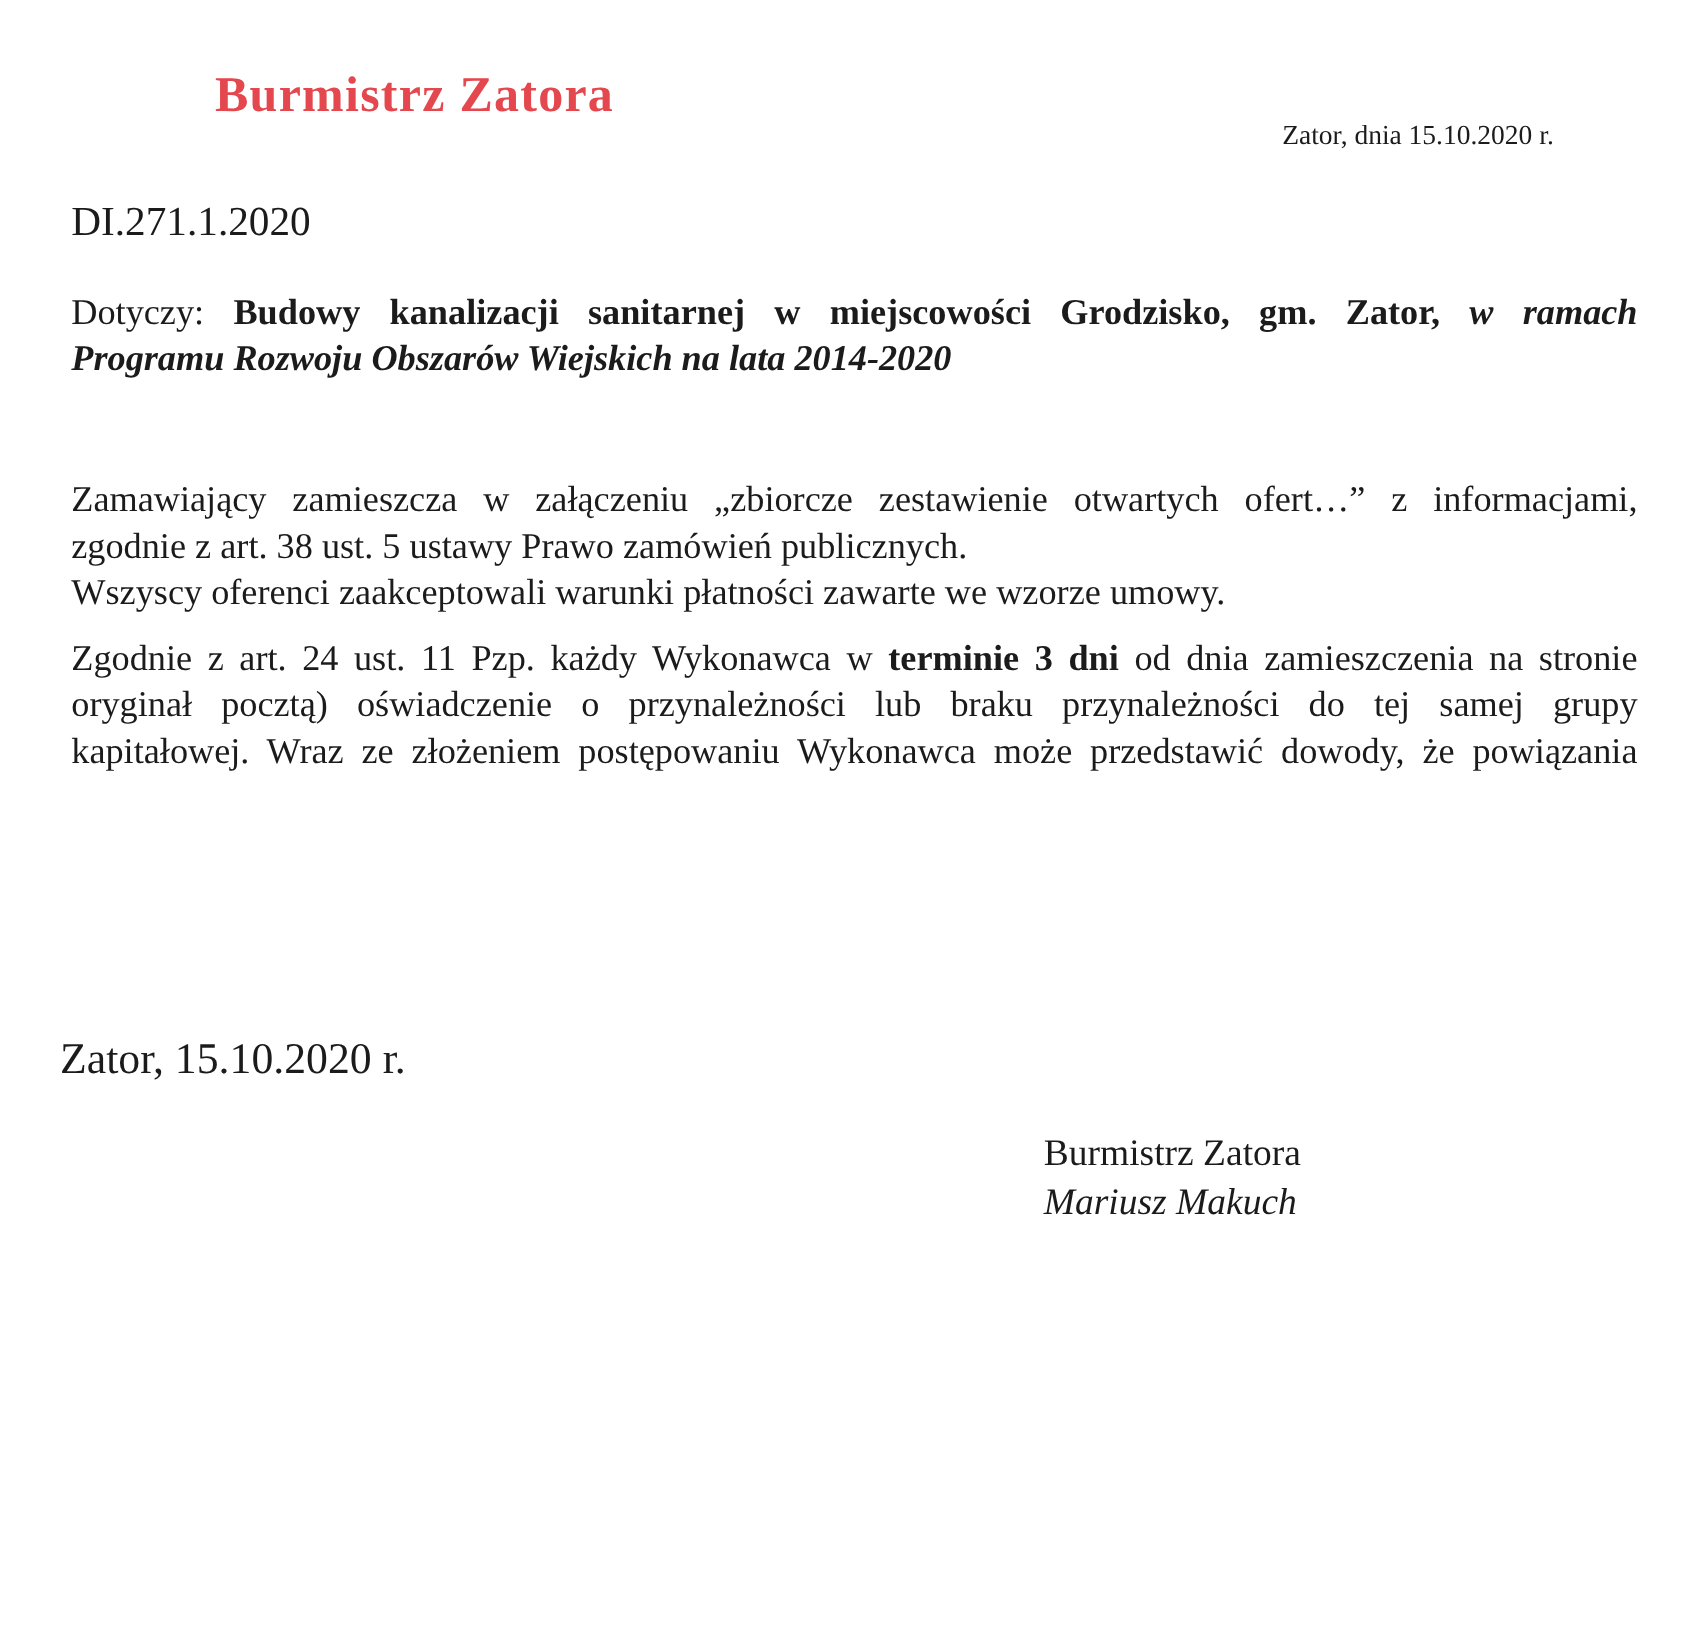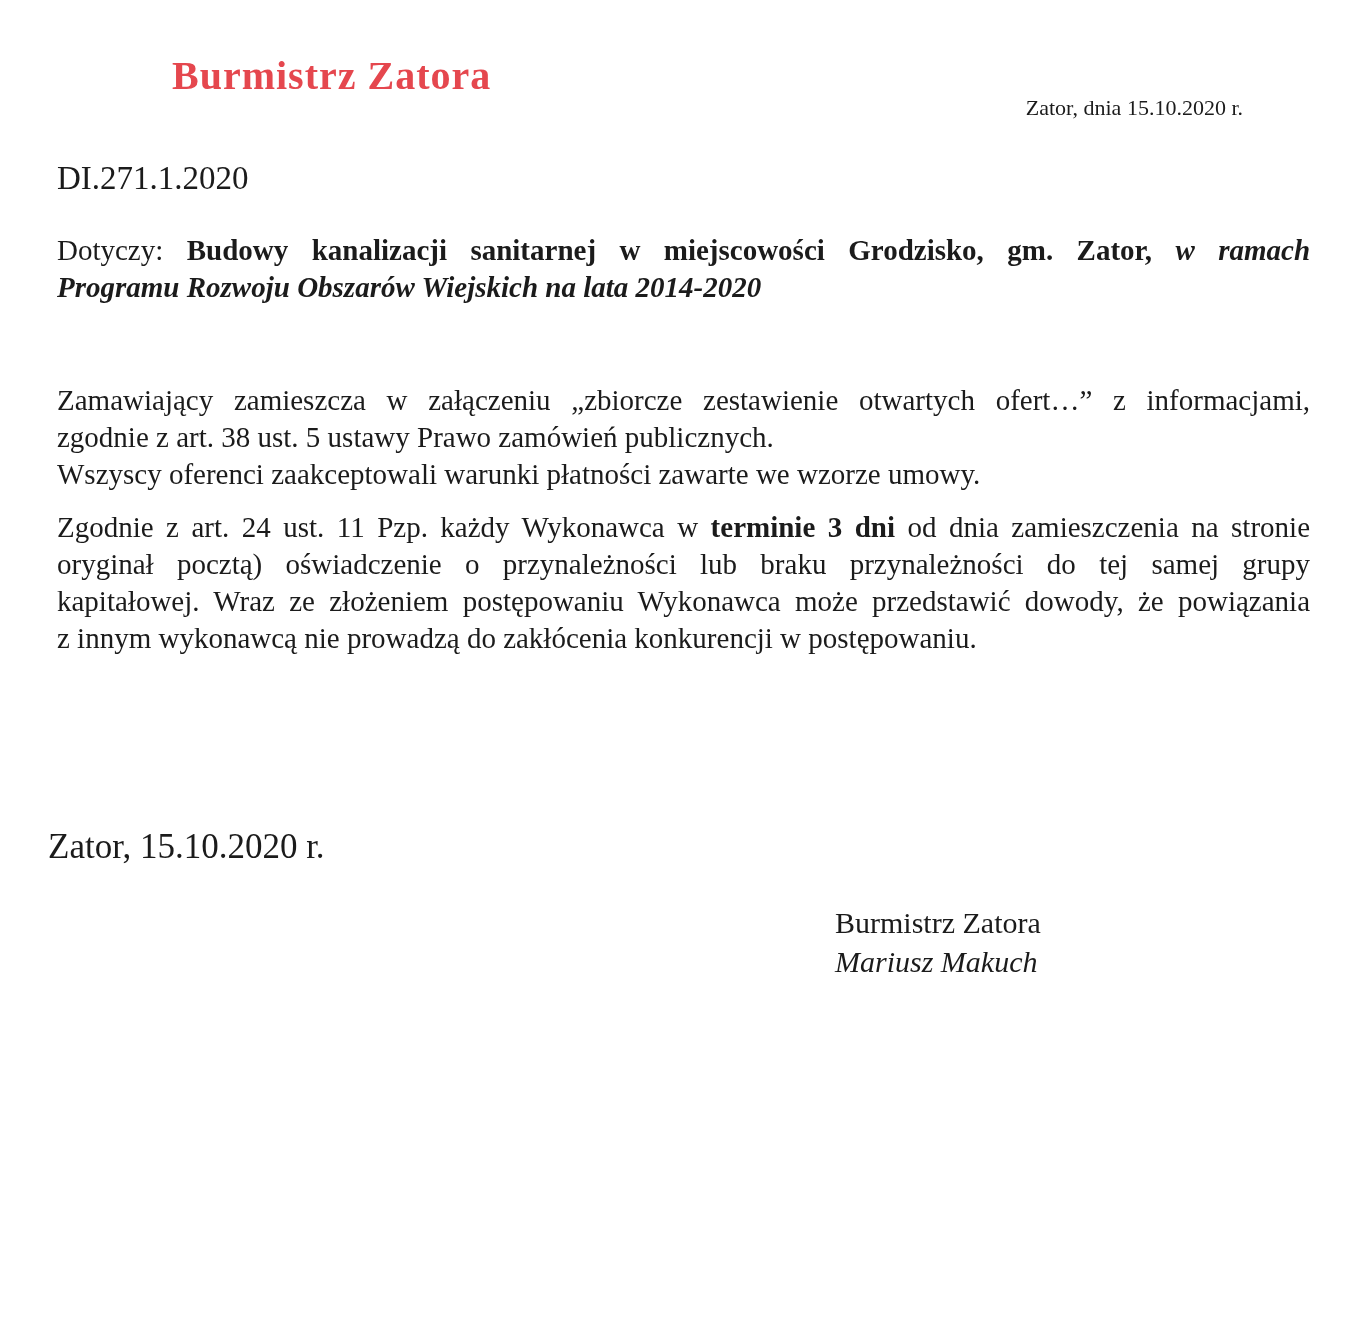--- a/index.html
+++ b/index.html
@@ -99,21 +99,20 @@
   </div>
 
   <div class="textblock para2">
     <div class="jline">
       <span>Zgodnie z art. 24 ust. 11 Pzp. każdy Wykonawca w</span>
       <span class="bold">terminie 3 dni</span>
       <span>od dnia zamieszczenia na stronie</span>
     </div>
     <div class="jline">oryginał pocztą) oświadczenie o przynależności lub braku przynależności do tej samej grupy</div>
     <div class="jline">kapitałowej. Wraz ze złożeniem postępowaniu Wykonawca może przedstawić dowody, że powiązania</div>
-    <div>z innym wykonawcą nie prowadzą do zakłócenia konkurencji w postępowaniu.</div>
   </div>
 
   <div class="closing">Zator, 15.10.2020 r.</div>
 
   <div class="signature">
     <div>Burmistrz Zatora</div>
     <div class="italic">Mariusz Makuch</div>
   </div>
 
 </div>

